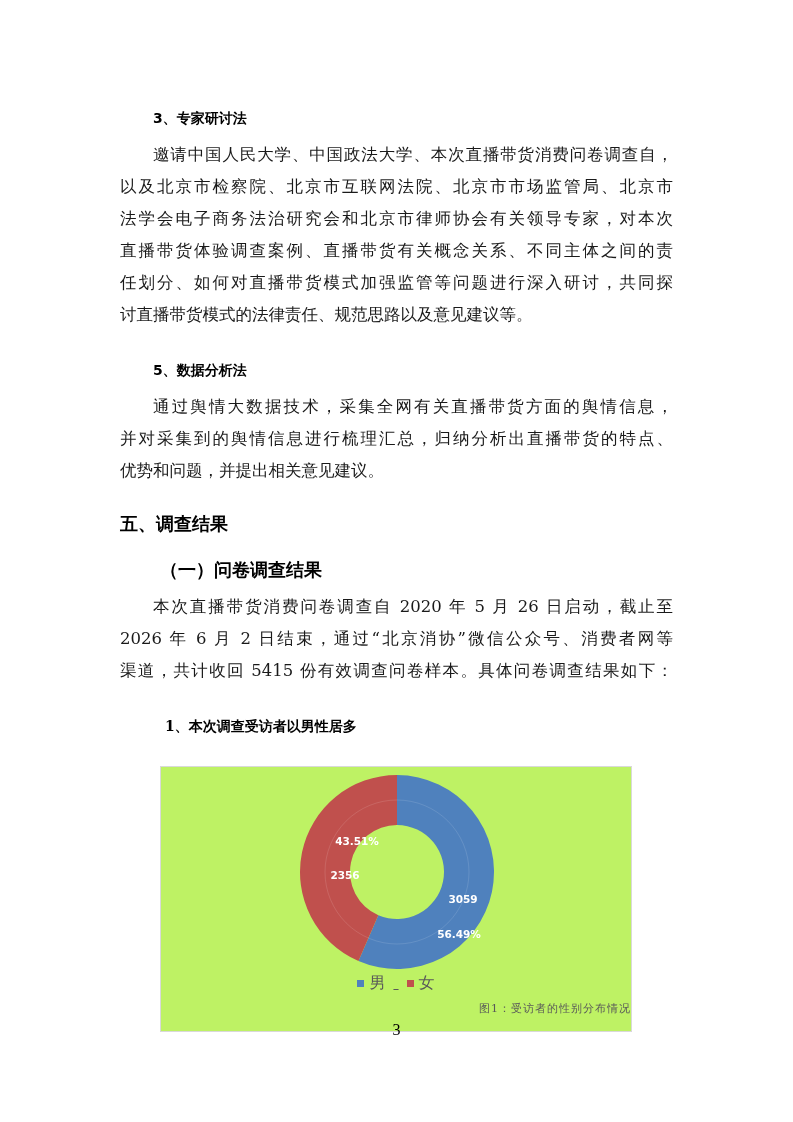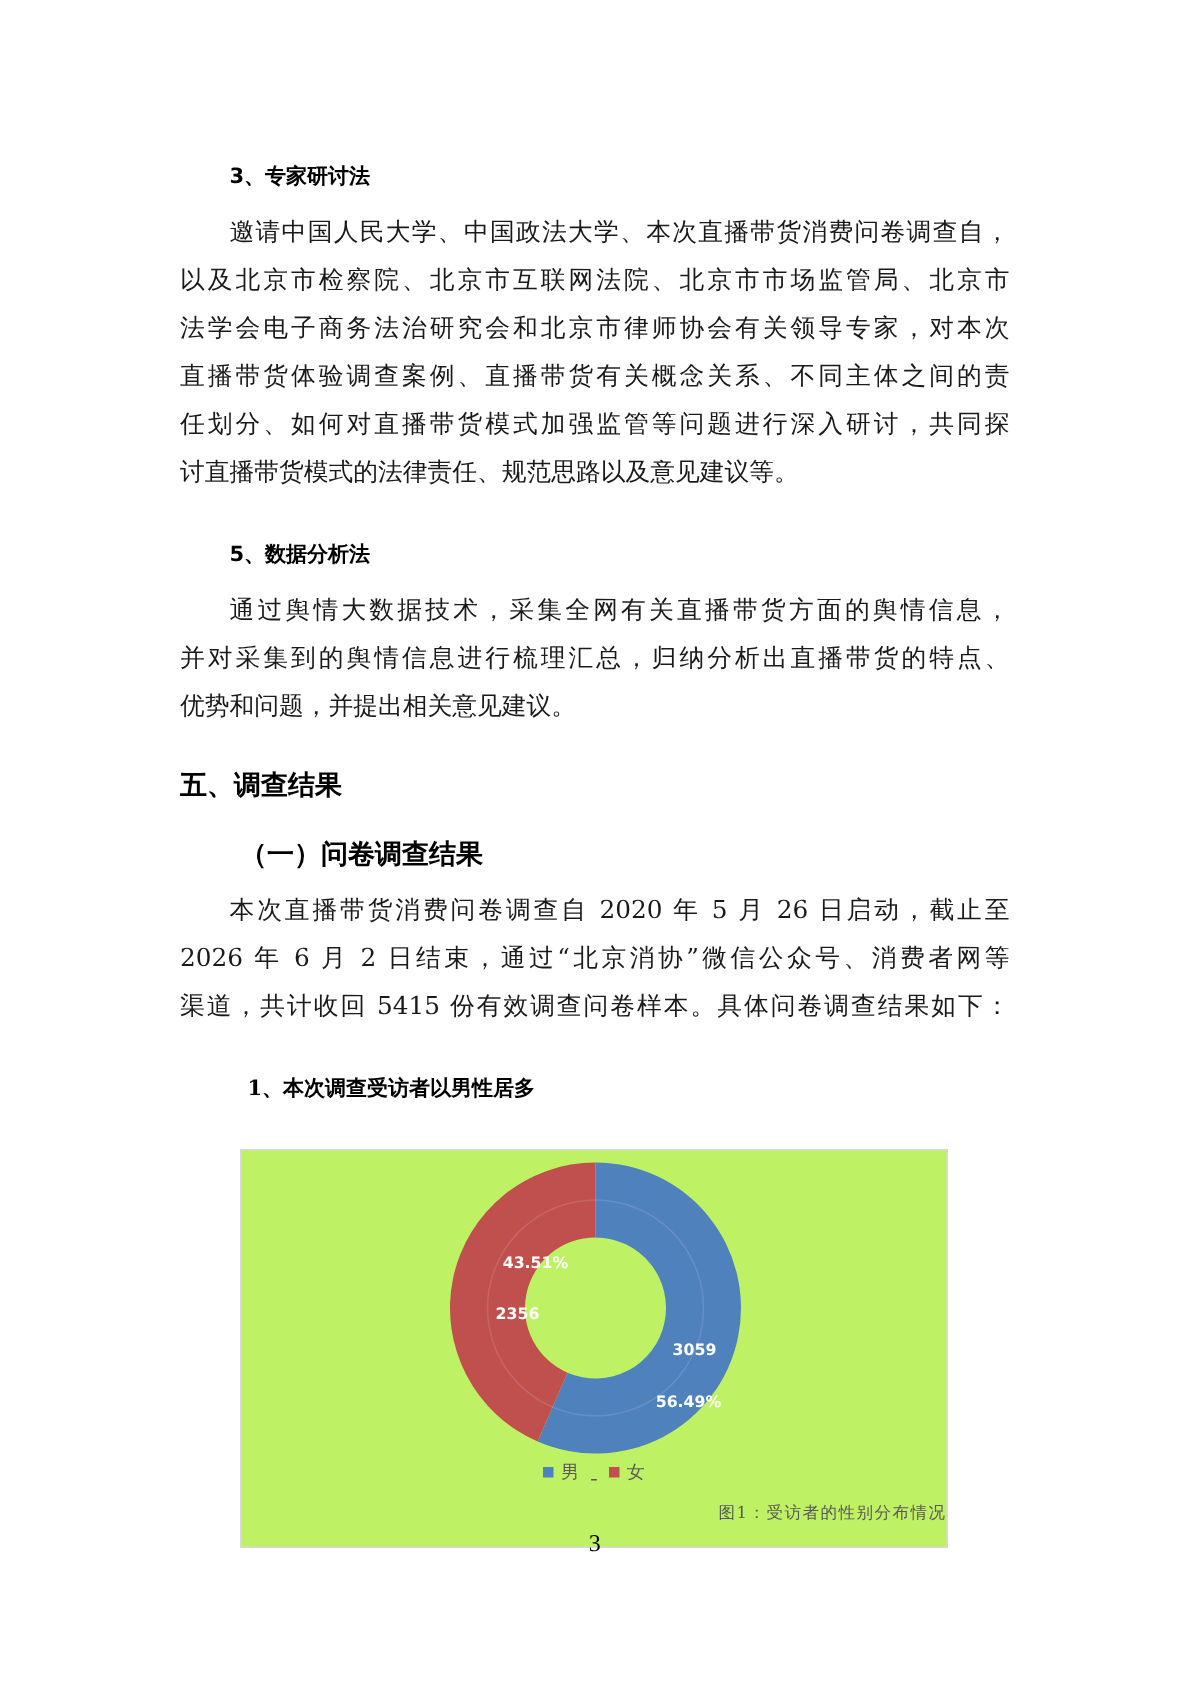--- a/index.html
+++ b/index.html
@@ -11,21 +11,21 @@
   .line.indent { left: 153px; width: 520px; }
   .line.last { text-align-last: left; }
   .h3 { position: absolute; font-weight: bold; font-size: 14px; line-height: 20px; white-space: nowrap;
         font-family: "DejaVu Sans", "Liberation Sans", sans-serif; color: #000; }
   .h1 { position: absolute; font-weight: bold; font-size: 18px; line-height: 22px; white-space: nowrap;
         font-family: "DejaVu Sans", "Liberation Sans", sans-serif; color: #000; }
   .chart-box { position: absolute; left: 160px; top: 750px; width: 472px; height: 266px;
                border: 1px solid #d9d9d9; background: #bef264; box-sizing: border-box; margin-top: 16px; }
   .donut { position: absolute; left: 138px; top: 7px; width: 196px; height: 196px; }
   .legend { position: absolute; left: 0; width: 100%; top: 206px; text-align: center;
-            font-size: 12px; color: #595959; font-family: "DejaVu Serif", serif; text-decoration: underline; }
+            font-size: 16px; color: #595959; font-family: "DejaVu Serif", serif; text-decoration: underline; }
   .legend .item { display: inline-block; margin: 0 8px; }
   .legend .sw { display: inline-block; width: 7px; height: 7px; margin-right: 5px; vertical-align: middle; }
   .caption { position: absolute; left: 0; width: 100%; top: 234px; text-align: right;
              font-size: 11px; color: #595959; letter-spacing: 1px; }
   .page-number { position: absolute; left: 0; width: 793px; top: 1021px; text-align: center;
                  font-size: 16px; font-family: "Liberation Serif", serif; color: #000; }
 </style>
 </head>
 <body>
 

